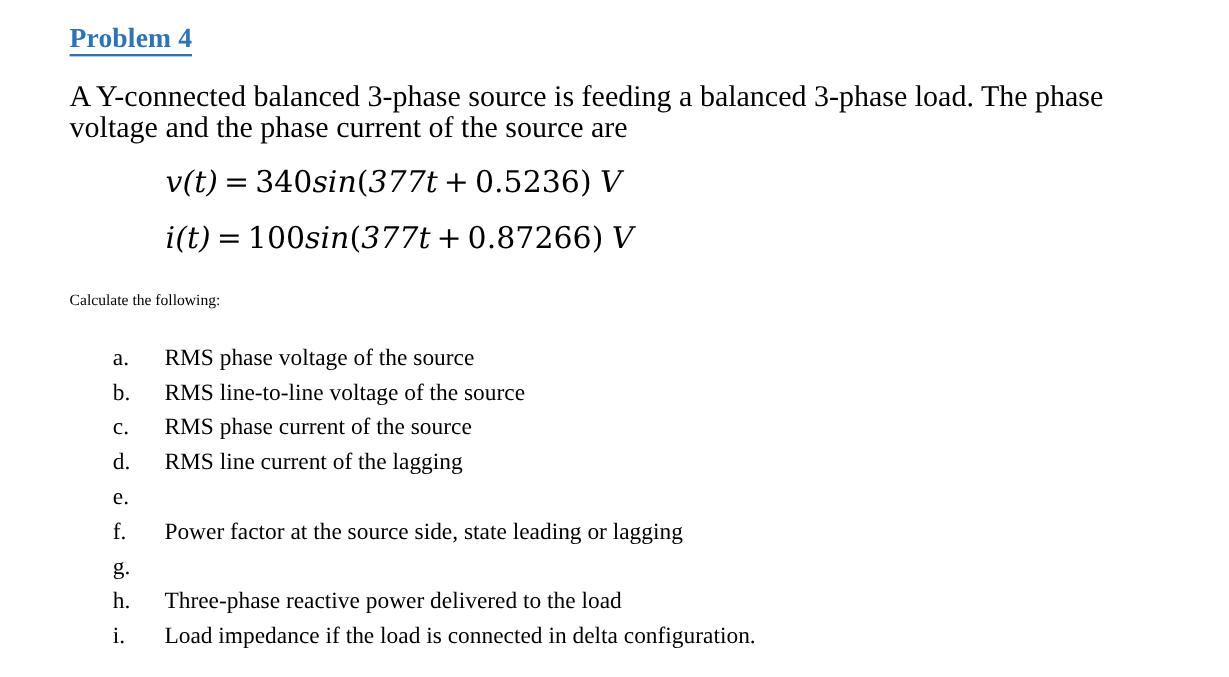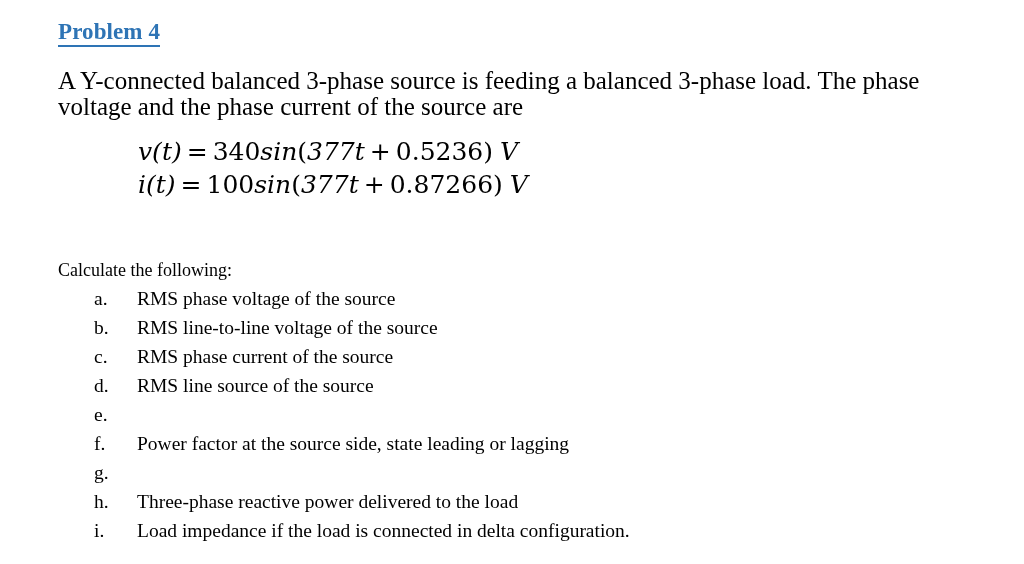--- a/index.html
+++ b/index.html
@@ -64,21 +64,21 @@
   }
   .eq {
     font-family: "DejaVu Serif", "Liberation Serif", serif;
     font-style: italic;
     font-size: 25px;
     line-height: 21px;
     white-space: nowrap;
     color: #000;
   }
   .eq + .eq {
-    margin-top: 12px;
+    margin-top: 26px;
   }
   .eq .num,
   .eq .op,
   .eq .paren {
     font-style: normal;
   }
   .eq .op {
     padding: 0 5px;
   }
   .eq .fn {
@@ -87,24 +87,23 @@
   .eq .unit {
     font-style: italic;
     padding-left: 7px;
   }
 
   
   .calc-line {
     position: absolute;
     left: 58px;
     top: 237px;
-    font-size: 18px;
+    font-size: 13px;
     line-height: 26px;
     white-space: nowrap;
-    margin-top: 20px;
   }
 
   
   .task-list {
     position: absolute;
     left: 94px;
     top: 284px;
     width: 870px;
   }
   .task-item {
@@ -162,21 +161,21 @@
       <span class="task-text">RMS line-to-line voltage of the source</span>
     </div>
 
     <div class="task-item">
       <span class="task-marker">c.</span>
       <span class="task-text">RMS phase current of the source</span>
     </div>
 
     <div class="task-item">
       <span class="task-marker">d.</span>
-      <span class="task-text">RMS line source of the source</span>
+      <span class="task-text">RMS line current of the lagging</span>
     </div>
 
     <div class="task-item">
       <span class="task-marker">e.</span>
     </div>
 
     <div class="task-item">
       <span class="task-marker">f.</span>
       <span class="task-text">Power factor at the source side, state leading or lagging</span>
     </div>

